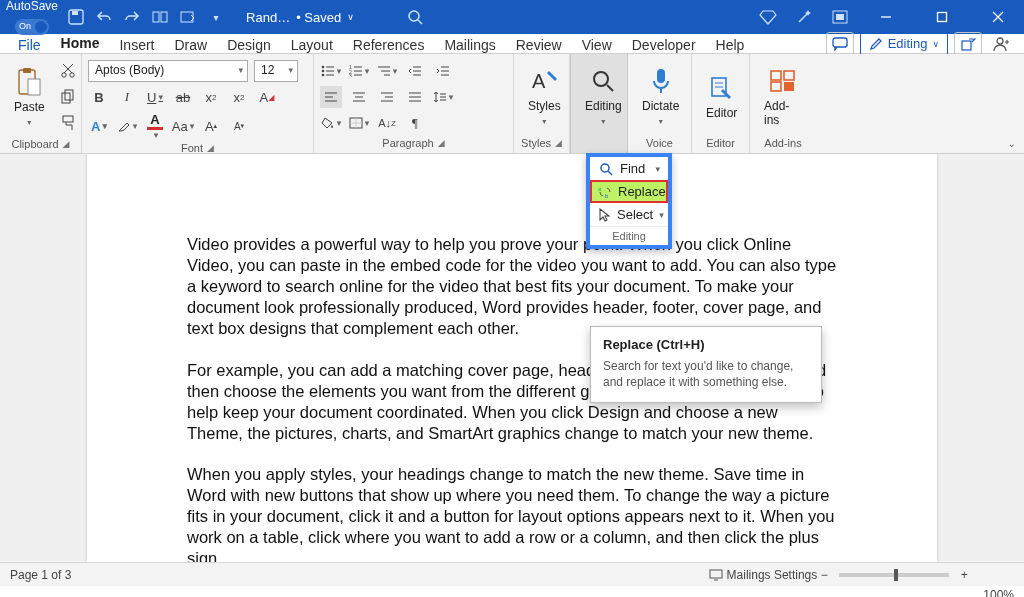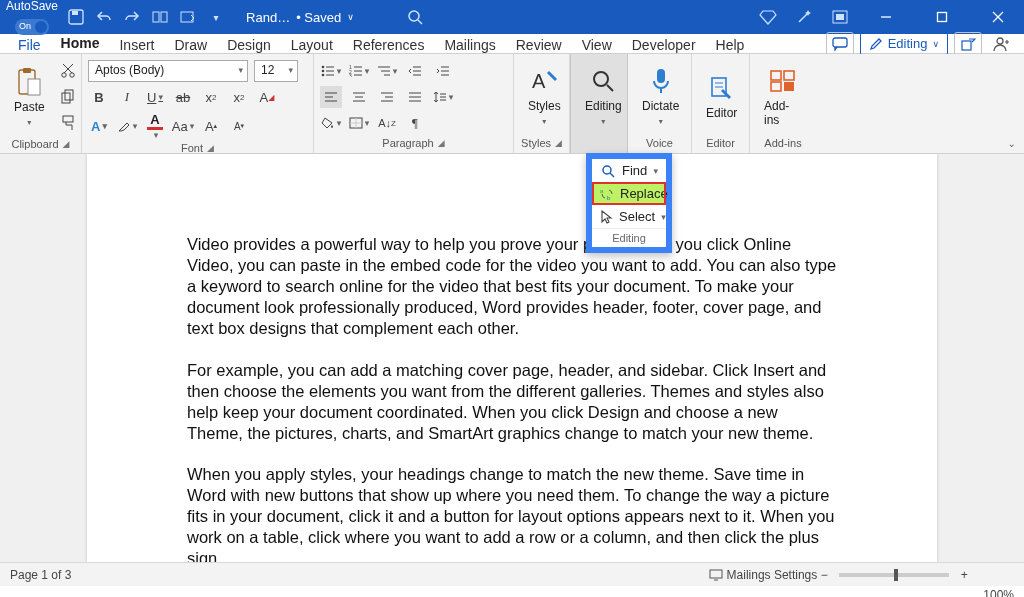--- a/index.html
+++ b/index.html
@@ -43,21 +43,21 @@
   .font-combo { width:160px; height:22px; border:1px solid #aaa; background:#fff; font-size:12px; padding:2px 20px 2px 6px; position:relative; }
   .font-combo .chev, .size-combo .chev { position:absolute; right:4px; top:4px; font-size:9px; color:#666; }
   .size-combo { width:44px; height:22px; border:1px solid #aaa; background:#fff; font-size:12px; padding:2px 16px 2px 6px; position:relative; }
   .fbtn { width:22px; height:22px; display:flex; align-items:center; justify-content:center; font-size:13px; color:#444; }
   .fbtn.bold{font-weight:700;} .fbtn.italic{font-style:italic;font-family:serif;} .fbtn.under{text-decoration:underline;}
   .color-under { width:22px; display:flex; flex-direction:column; align-items:center; }
   .color-under .bar { width:16px;height:3px; }
   .ed-active { background:#e0e0e0; border-left:1px solid #c8c8c8; border-right:1px solid #c8c8c8; }
 
   
-  .editing-menu { position:absolute; top:99px; left:586px; width:86px; background:#fff; border:6px solid #3b82f6; box-shadow:0 3px 8px rgba(0,0,0,.25); font-size:13px; z-index:10;}
+  .editing-menu { position:absolute; top:99px; left:586px; width:86px; background:#fff; border:4px solid #3b82f6; box-shadow:0 3px 8px rgba(0,0,0,.25); font-size:13px; z-index:10;}
   .editing-menu .mi { display:flex; align-items:center; gap:6px; padding:4px 8px; }
   .editing-menu .mi .mi-icon{width:16px;display:flex;align-items:center;justify-content:center;color:#444;}
   .editing-menu .mi.find .mi-icon{color:#185abd;}
   .editing-menu .mi.replace { outline:2px solid #e03030; outline-offset:-2px; background:#bef264;}
   .editing-menu .sec-label { text-align:center; font-size:11px; color:#666; padding:3px 0; border-top:1px solid #eee;}
 
   
   .tooltip { position:absolute; top:172px; left:590px; width:232px; background:#fff; border:1px solid #bbb; box-shadow:0 4px 10px rgba(0,0,0,.25); padding:10px 12px 12px; z-index:9; font-size:12px; }
   .tooltip .tt-title { font-weight:600; margin-bottom:6px; font-size:13px;}
   .tooltip .tt-body { color:#555; line-height:1.35; }
@@ -533,20 +533,24 @@
         </span>
       <span>Select</span>
       <span style="font-size:9px;color:#666;margin-left:auto;">▾</span>
     </div>
     <div class="sec-label">Editing</div>
   </div>
 </div>
 
 <div class="doc-area">
 
+  <div class="tooltip">
+    <div class="tt-title">Replace (Ctrl+H)</div>
+    <div class="tt-body">Search for text you'd like to change, and replace it with something else.</div>
+  </div>
   <div class="page">
     <p class="para">Video provides a powerful way to help you prove your point. When you click Online Video, you can paste in the embed code for the video you want to add. You can also type a keyword to search online for the video that best fits your document. To make your document look professionally produced, Word provides header, footer, cover page, and text box designs that complement each other.</p>
     <p class="para">For example, you can add a matching cover page, header, and sidebar. Click Insert and then choose the elements you want from the different galleries. Themes and styles also help keep your document coordinated. When you click Design and choose a new Theme, the pictures, charts, and SmartArt graphics change to match your new theme.</p>
     <p class="para">When you apply styles, your headings change to match the new theme. Save time in Word with new buttons that show up where you need them. To change the way a picture fits in your document, click it and a button for layout options appears next to it. When you work on a table, click where you want to add a row or a column, and then click the plus sign.</p>
   </div>
 </div>
 
 <div class="statusbar">
   <span>Page 1 of 3</span>
   <div class="sp"></div>

